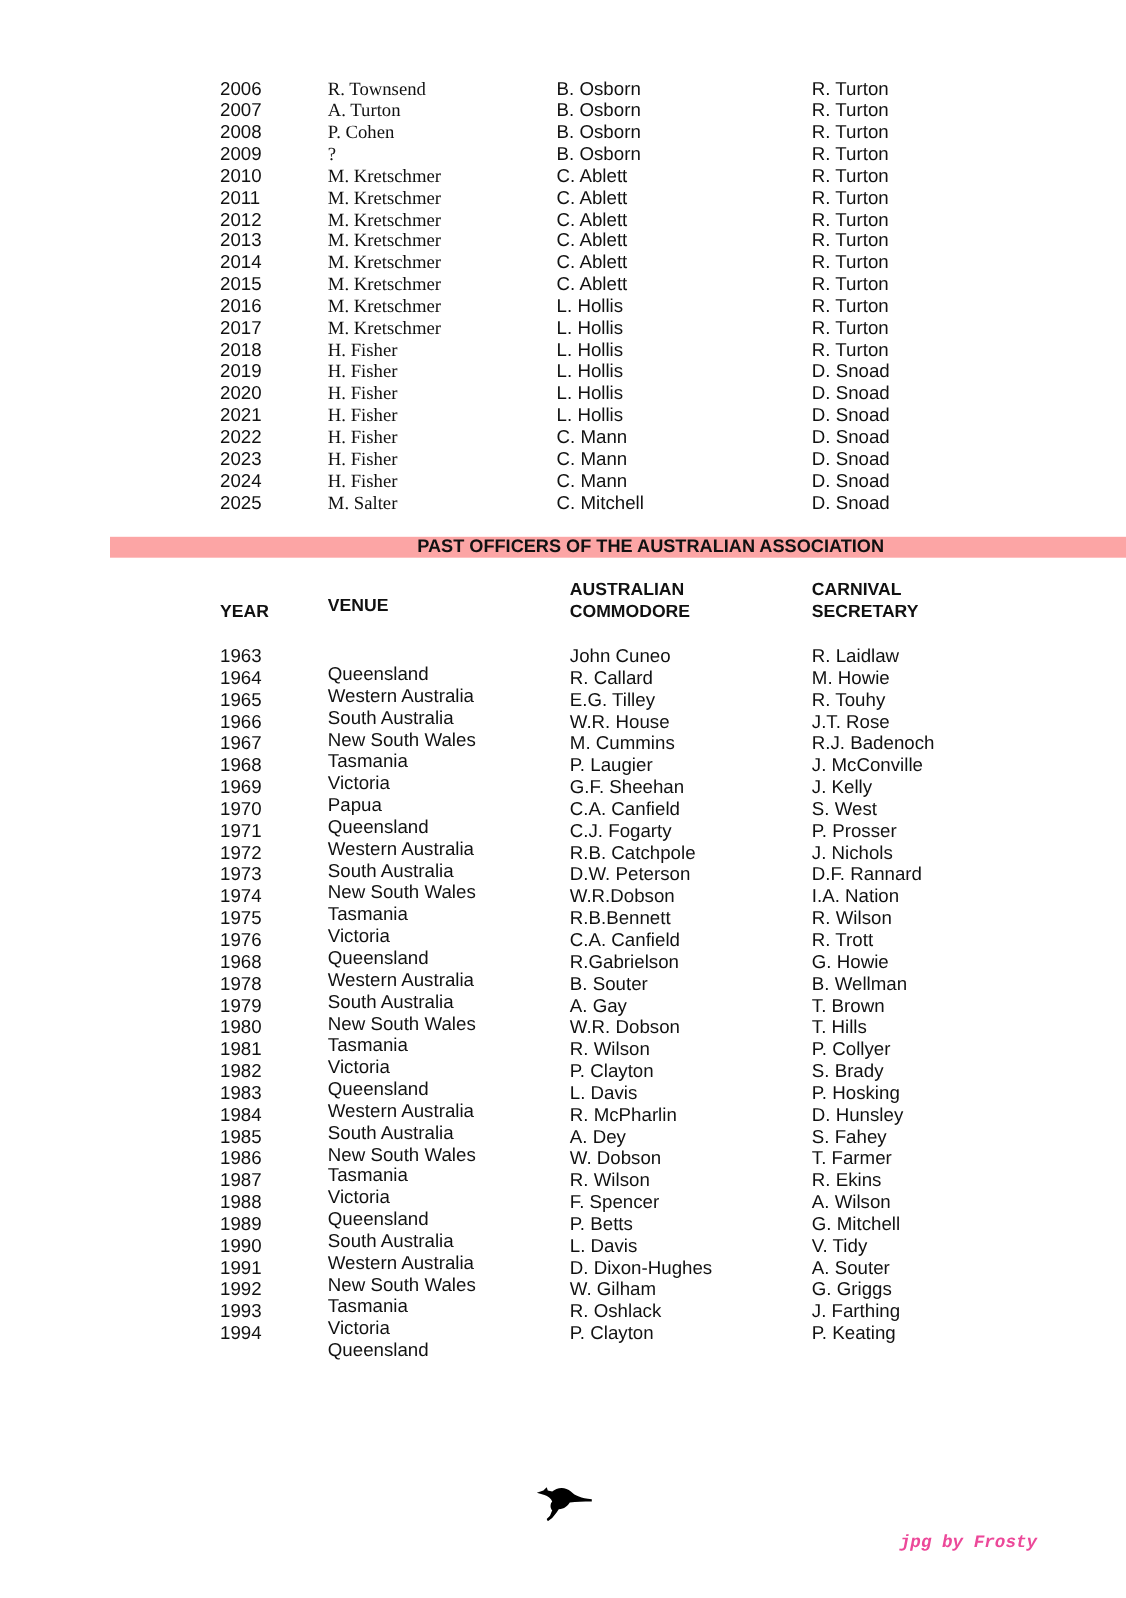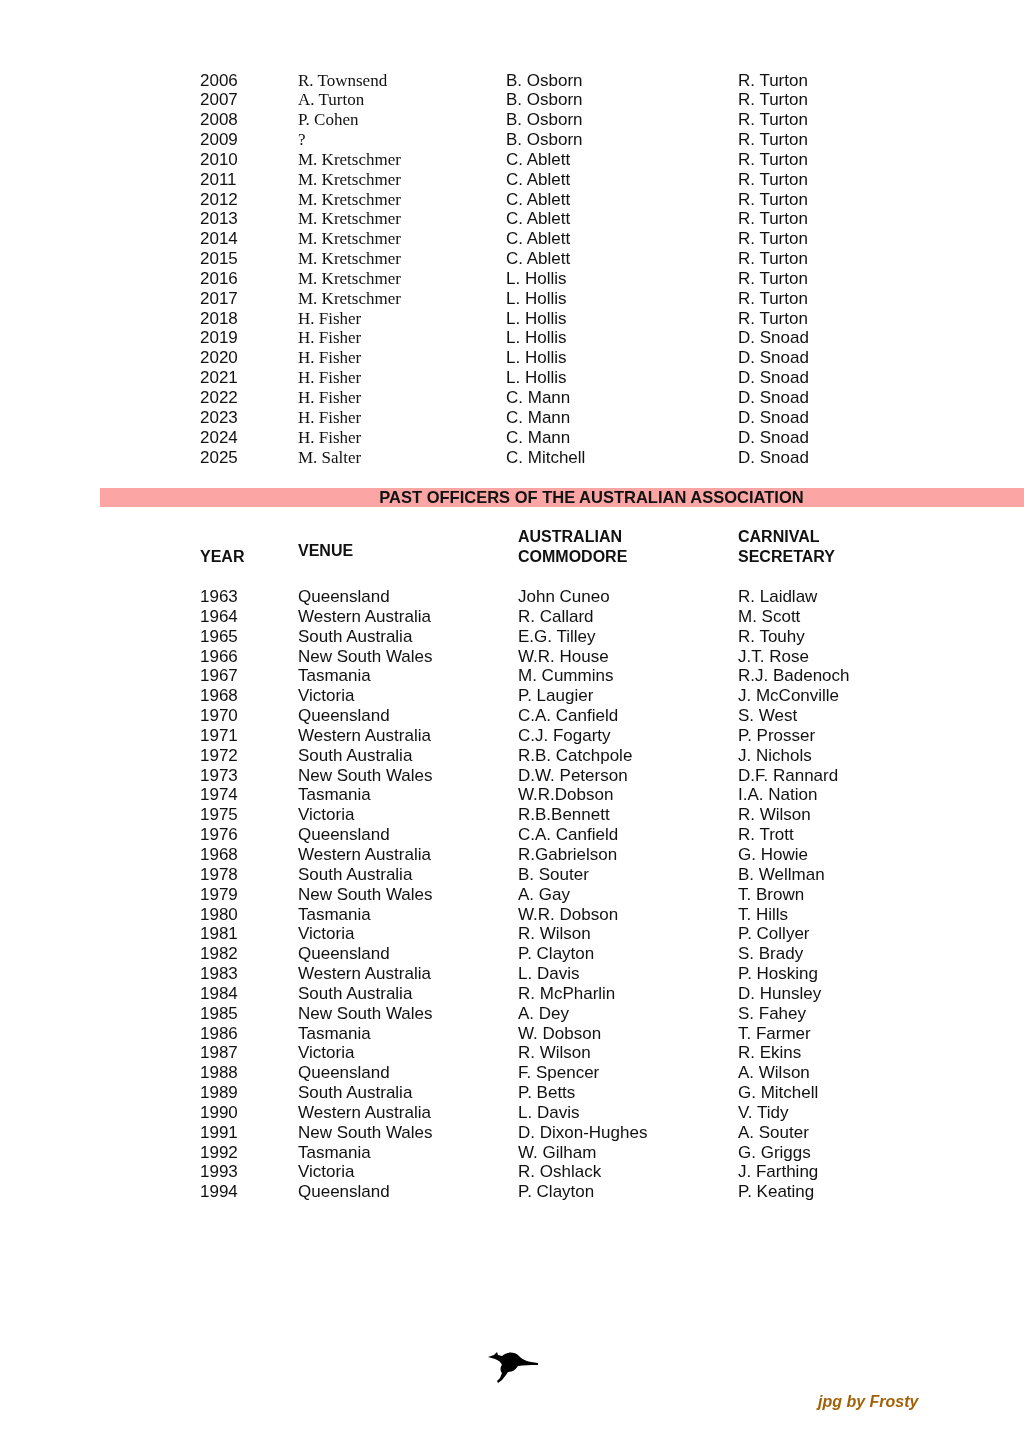--- a/index.html
+++ b/index.html
@@ -7,32 +7,32 @@
       width: 1024px; height: 1453px; position: relative; overflow: hidden;
       font-family: "Liberation Sans", sans-serif; color: #111111;
     }
     .table { position: absolute; left: 0; width: 836px; }
     .row { position: relative; height: 19.85px; font-size: 17px; line-height: 19.85px; white-space: nowrap; }
     .row span { position: absolute; top: 0; }
     .c-year { left: 200px; }
     .t1 .c-a { left: 298px; font-family: Liberation Serif, serif; }
     .t1 .c-b { left: 506px; }
     .t1 .c-c { left: 738px; }
-    .t2 .c-a { left: 298px; }
+    .t2 .c-a { left: 298px; margin-top: 16px; }
     .t2 .c-b { left: 518px; }
     .t2 .c-c { left: 738px; }
     .banner {
       position: absolute; left: 100px; top: 488px; width: 983px; height: 19px;
       background: #fca5a5; text-align: center; font-weight: bold; font-size: 16.5px; line-height: 19px;
     }
     .hdr { position: absolute; font-weight: bold; font-size: 16px; line-height: 20px; white-space: nowrap; }
     .logo { position: absolute; left: 486px; top: 1347px; width: 54px; height: 36px; }
     .credit {
       position: absolute; left: 818px; top: 1393px; font-size: 16px; font-style: italic;
-      font-weight: bold; color: #a16207; white-space: nowrap;
+      font-weight: bold; color: #ec4899; white-space: nowrap; font-family: Liberation Mono, monospace;
     }
   </style>
 </head>
 <body>
 
 <div class="table t1" style="top:70.5px;" id="t1">
     <div class="row">
       <span class="c-year">2006</span>
       <span class="c-a">R. Townsend</span>
       <span class="c-b">B. Osborn</span>
@@ -171,21 +171,21 @@
     <div class="row">
       <span class="c-year">1963</span>
       <span class="c-a">Queensland</span>
       <span class="c-b">John Cuneo</span>
       <span class="c-c">R. Laidlaw</span>
     </div>
     <div class="row">
       <span class="c-year">1964</span>
       <span class="c-a">Western Australia</span>
       <span class="c-b">R. Callard</span>
-      <span class="c-c">M. Scott</span>
+      <span class="c-c">M. Howie</span>
     </div>
     <div class="row">
       <span class="c-year">1965</span>
       <span class="c-a">South Australia</span>
       <span class="c-b">E.G. Tilley</span>
       <span class="c-c">R. Touhy</span>
     </div>
     <div class="row">
       <span class="c-year">1966</span>
       <span class="c-a">New South Wales</span>
@@ -196,20 +196,26 @@
       <span class="c-year">1967</span>
       <span class="c-a">Tasmania</span>
       <span class="c-b">M. Cummins</span>
       <span class="c-c">R.J. Badenoch</span>
     </div>
     <div class="row">
       <span class="c-year">1968</span>
       <span class="c-a">Victoria</span>
       <span class="c-b">P. Laugier</span>
       <span class="c-c">J. McConville</span>
+    </div>
+    <div class="row">
+      <span class="c-year">1969</span>
+      <span class="c-a">Papua</span>
+      <span class="c-b">G.F. Sheehan</span>
+      <span class="c-c">J. Kelly</span>
     </div>
     <div class="row">
       <span class="c-year">1970</span>
       <span class="c-a">Queensland</span>
       <span class="c-b">C.A. Canfield</span>
       <span class="c-c">S. West</span>
     </div>
     <div class="row">
       <span class="c-year">1971</span>
       <span class="c-a">Western Australia</span>

